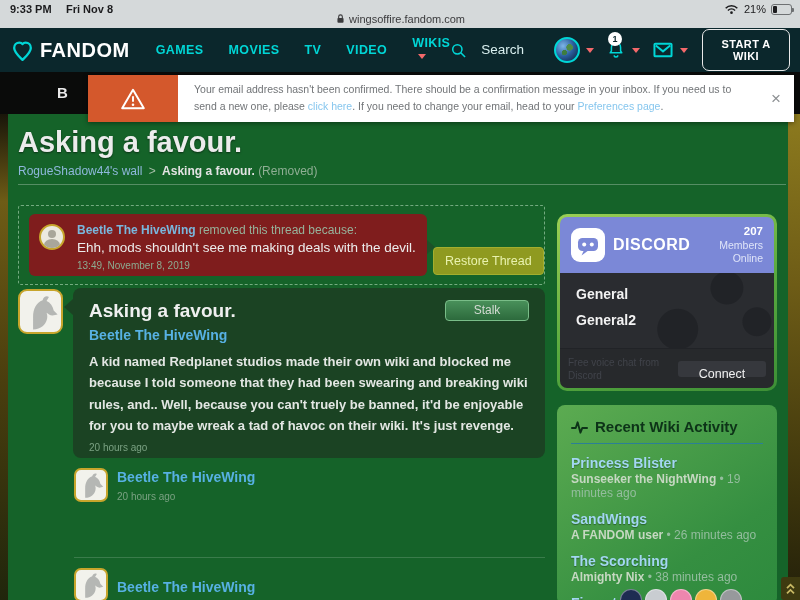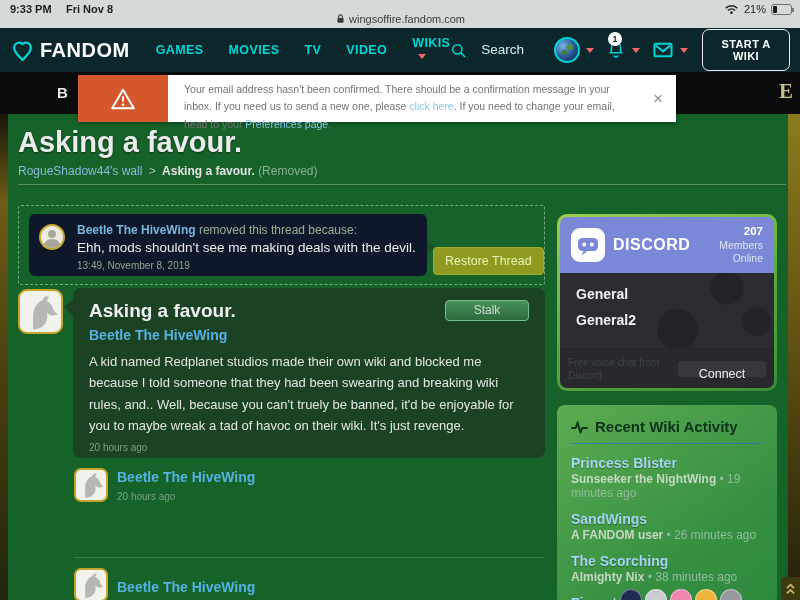--- a/index.html
+++ b/index.html
@@ -38,57 +38,57 @@
   .start-wiki { margin-left:14px; border:1px solid #eaeaea; border-radius:7px; color:#fff; font-size:11px; font-weight:bold; letter-spacing:0.4px; padding:8px 11px; cursor:pointer; background:transparent; }
 
   
   .blackbar { position:absolute; left:0; top:72px; width:800px; height:42px; background:#0a0b0a; }
   .wm-left { position:absolute; left:57px; top:84px; color:#e9e9e9; font-size:15px; font-weight:bold; }
   .wm-right { position:absolute; left:779px; top:79px; color:#c9bd92; font-size:21px; font-weight:bold; font-family:"Liberation Serif","DejaVu Serif",serif; }
   .strip-left { position:absolute; left:0; top:114px; width:8px; height:486px; background:linear-gradient(#19160a, #6e5c16 18%, #4a3e0e 55%, #20260c); }
   .strip-right { position:absolute; left:788px; top:114px; width:12px; height:486px; background:linear-gradient(#8c7a1e, #6e5c16 35%, #3a330c 80%, #23200a); }
 
   
-  .banner { position:absolute; left:78px; top:75px; width:598px; height:47px; background:#fff; display:flex; box-shadow:0 1px 5px rgba(0,0,0,0.45); }
+  .banner { position:absolute; left:88px; top:75px; width:706px; height:47px; background:#fff; display:flex; box-shadow:0 1px 5px rgba(0,0,0,0.45); }
   .banner-icon { width:90px; background:#d4582c; display:flex; align-items:center; justify-content:center; flex:none; }
   .banner-text { flex:1; padding:6px 12px 6px 16px; font-size:10.5px; line-height:1.65; color:#717477; }
   .banner-text a { color:#86c6ee; text-decoration:none; cursor:pointer; }
   .banner-close { width:36px; display:flex; align-items:center; justify-content:center; color:#8d9093; font-size:17px; cursor:pointer; }
 
   
   .page-title { position:absolute; left:18px; top:126px; font-size:29px; font-weight:bold; color:#ececec; text-shadow:0 1px 2px rgba(0,0,0,0.5); }
   .breadcrumb { position:absolute; left:18px; top:164px; font-size:12px; color:#b9c9bb; }
   .breadcrumb .bc-link { color:#8fb8dc; cursor:pointer; }
   .breadcrumb .bc-sep { color:#a7bfa9; margin:0 3px; }
   .breadcrumb .bc-cur { color:#e3e3e3; font-weight:bold; }
   .breadcrumb .bc-status { color:#8fae94; }
   .header-divider { position:absolute; left:18px; top:184px; width:768px; height:1px; background:rgba(255,255,255,0.28); }
 
   
   .removed-box { position:absolute; left:18px; top:205px; width:527px; height:80px; border:1px dashed rgba(195,232,200,0.55); border-radius:3px; }
-  .removed-card { position:absolute; left:10px; top:8px; width:398px; height:62px; background:#0f172a; border-radius:6px; }
+  .removed-card { position:absolute; left:10px; top:8px; width:398px; height:62px; background:#7f1d1d; border-radius:6px; }
   .removed-card::after { content:""; position:absolute; right:-8px; top:26px; width:0; height:0; border-top:7px solid transparent; border-bottom:7px solid transparent; border-left:8px solid #1d5129; }
   .mini-avatar { position:absolute; left:10px; top:10px; width:26px; height:26px; border-radius:50%; background:#ece9df; border:2px solid #c7a52c; overflow:hidden; cursor:pointer; }
   .mini-avatar::before { content:""; position:absolute; left:7px; top:4px; width:8px; height:8px; border-radius:50%; background:#a9a69a; }
   .mini-avatar::after { content:""; position:absolute; left:3px; top:13px; width:16px; height:12px; border-radius:50% 50% 0 0; background:#a9a69a; }
   .removed-line1 { position:absolute; left:48px; top:9px; font-size:12px; color:#97b29b; white-space:nowrap; }
   .removed-line1 .rm-author { color:#79b7dd; font-weight:bold; cursor:pointer; }
   .removed-reason { position:absolute; left:48px; top:26px; font-size:13.5px; color:#ececec; white-space:nowrap; }
   .removed-ts { position:absolute; left:48px; top:46px; font-size:10px; color:#8cab91; }
   .restore-btn { position:absolute; left:414px; top:41px; padding:6px 11px; background:#8f9a20; border-radius:4px; color:#e9f2ae; font-size:12.5px; cursor:pointer; border:1px solid #a3ae2e; }
 
   
   .thread-avatar { position:absolute; left:18px; top:289px; width:45px; height:45px; border-radius:9px; background:#f2f2ec; border:2px solid #c7a52c; display:flex; align-items:center; justify-content:center; cursor:pointer; }
   .thread-pointer { position:absolute; left:64px; top:299px; width:0; height:0; border-top:8px solid transparent; border-bottom:8px solid transparent; border-right:9px solid #1b4323; }
   .thread-card { position:absolute; left:73px; top:288px; width:472px; height:170px; background:#1b4323; border-radius:8px; padding:12px 16px; }
   .thread-titlerow { display:flex; align-items:flex-start; justify-content:space-between; }
   .thread-title { font-size:19px; font-weight:bold; color:#f0f0f0; }
   .stalk-btn { width:84px; height:21px; background:linear-gradient(#49905a,#2c6a3c); border:1px solid #79bd88; border-radius:4px; color:#d3dbd3; font-size:12px; text-align:center; line-height:19px; cursor:pointer; }
   .author-link { display:inline-block; margin-top:5px; color:#57b1e3; font-weight:bold; font-size:14px; cursor:pointer; }
-  .thread-body { margin-top:7px; font-size:13px; line-height:1.65; color:#e3e7e3; }
+  .thread-body { margin-top:7px; font-size:13px; line-height:1.65; color:#e3e7e3;font-weight:bold; }
   .timestamp { margin-top:5px; font-size:10px; color:#7aa182; }
 
   
   .reply-avatar { position:absolute; width:34px; height:34px; border-radius:7px; background:#f2f2ec; border:2px solid #c7a52c; display:flex; align-items:center; justify-content:center; cursor:pointer; }
   .reply { position:absolute; left:117px; width:428px; }
   .reply .author-link { margin-top:0; }
   .reply-body { margin-top:5px; font-size:13.5px; line-height:1.65; color:#e3e7e3; }
   .reply-divider { position:absolute; left:74px; top:557px; width:471px; height:1px; background:rgba(255,255,255,0.16); }
 
   

